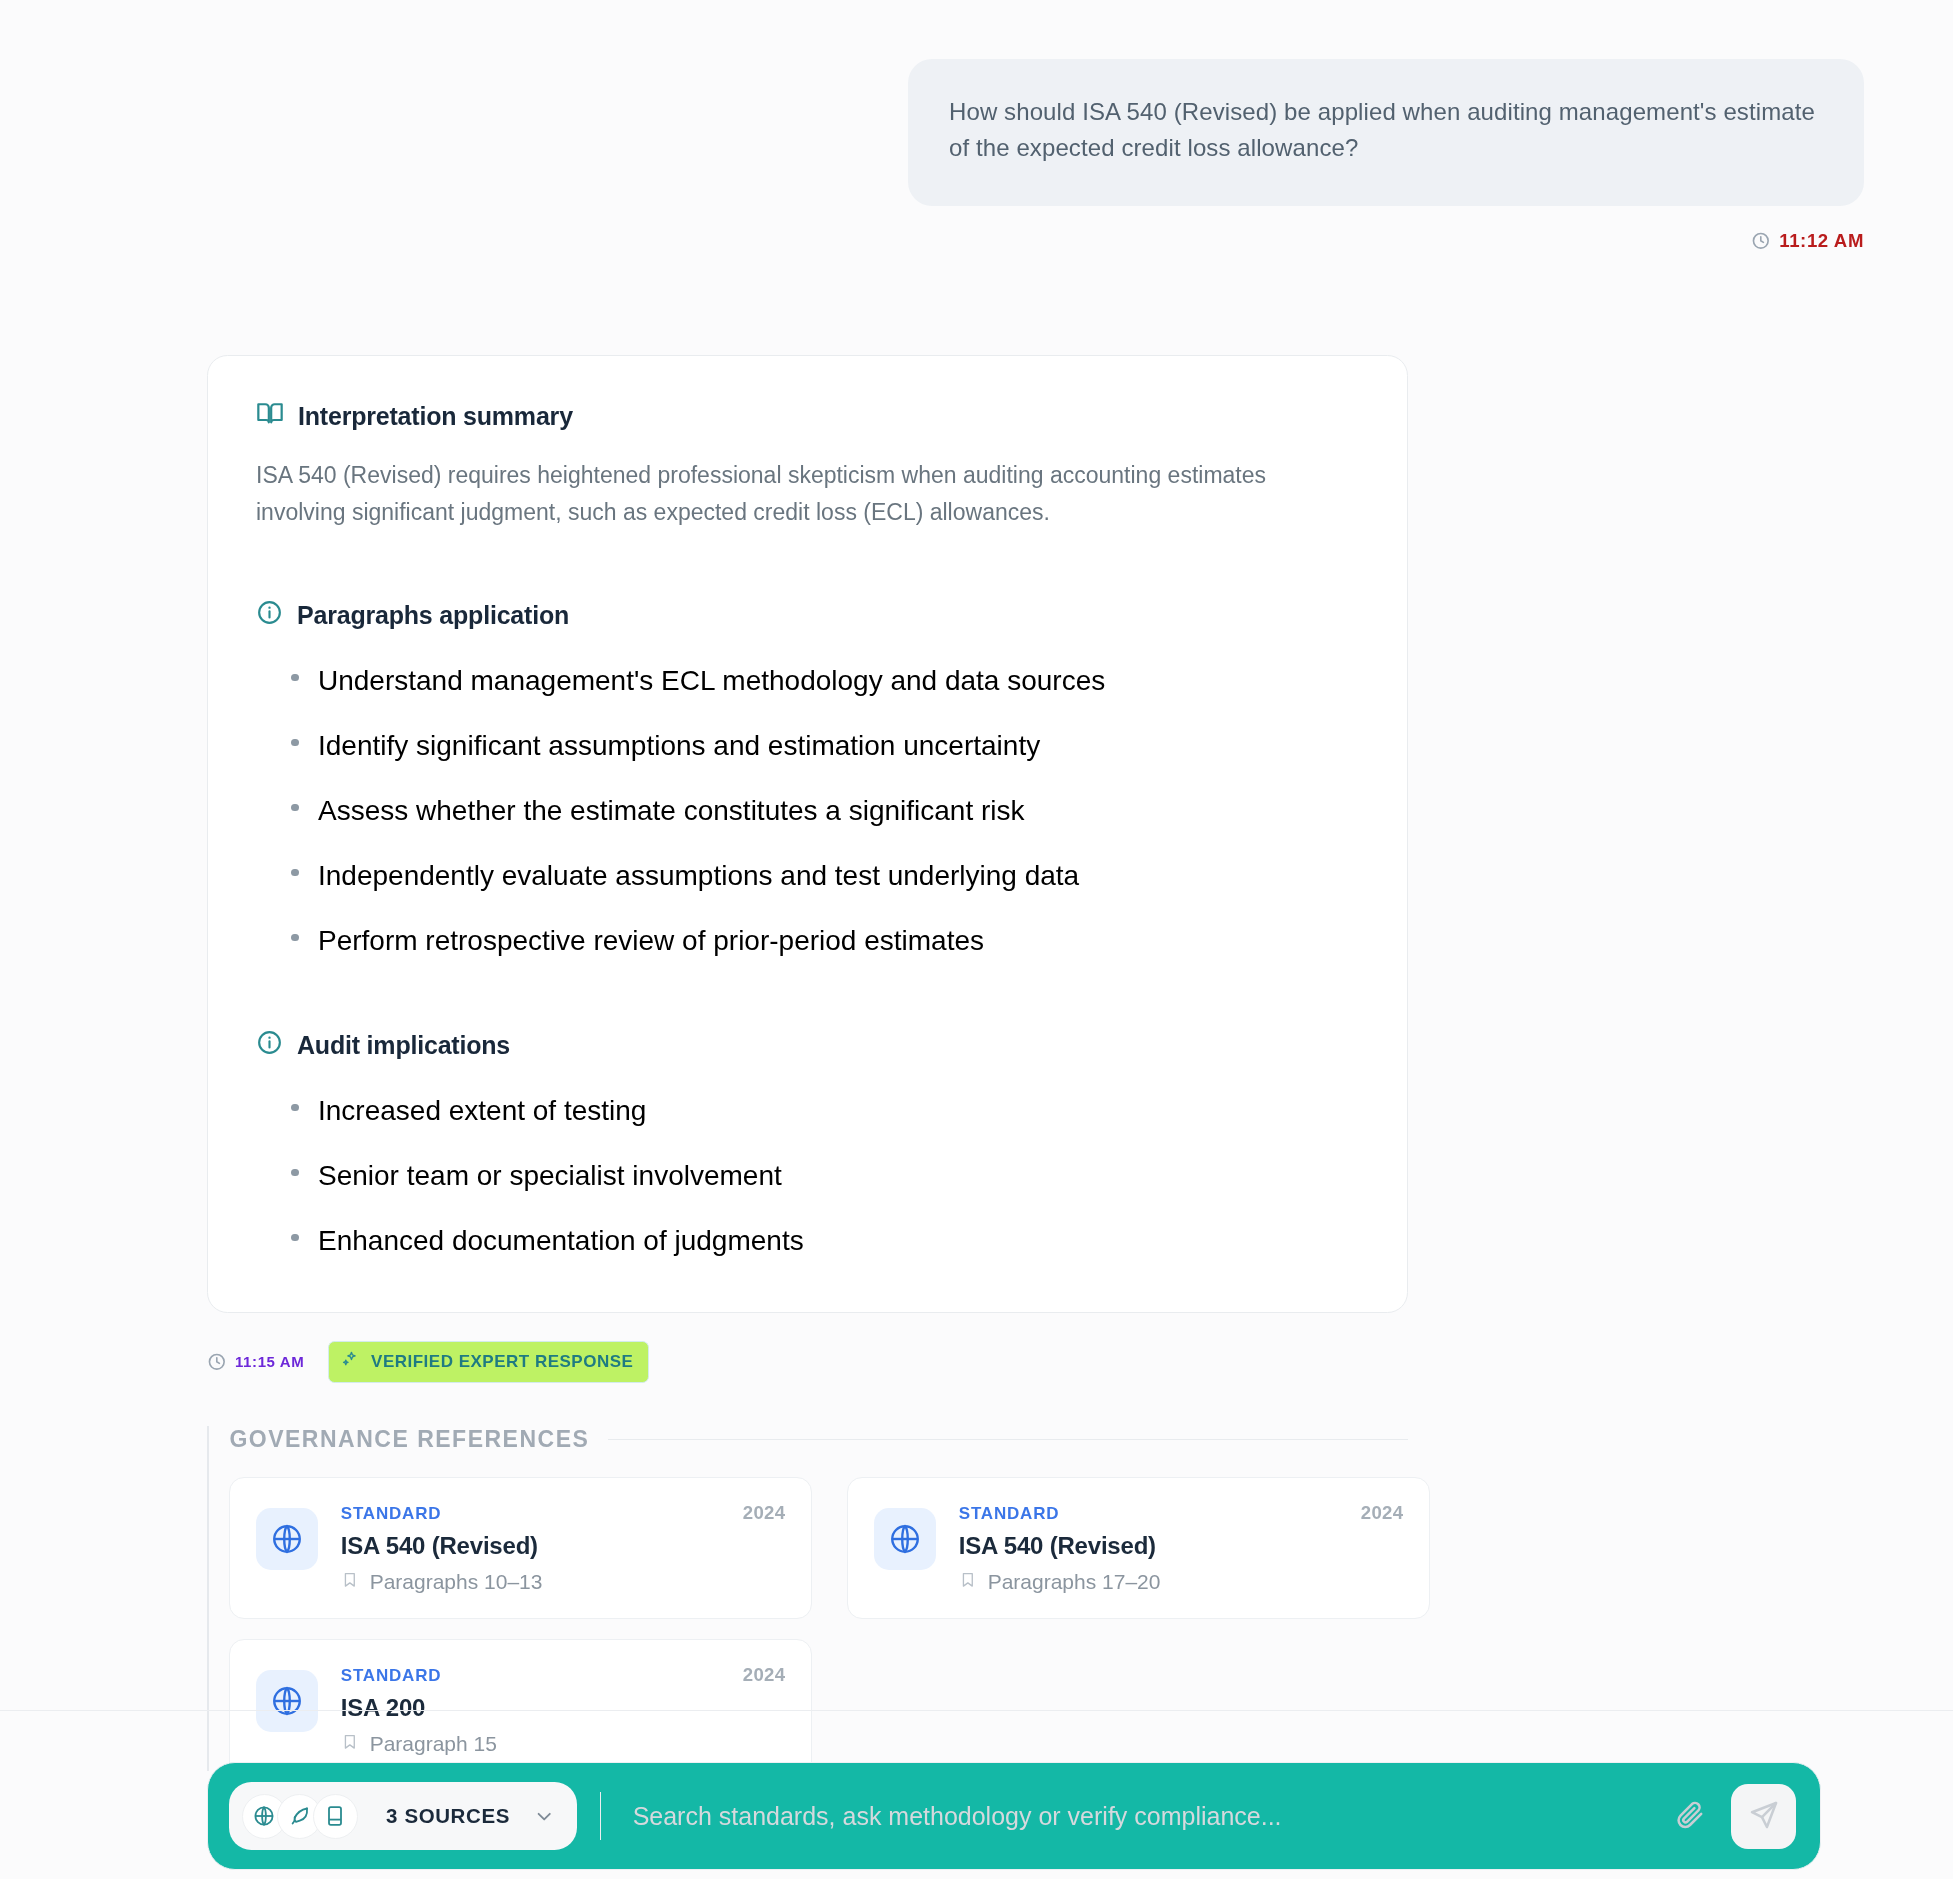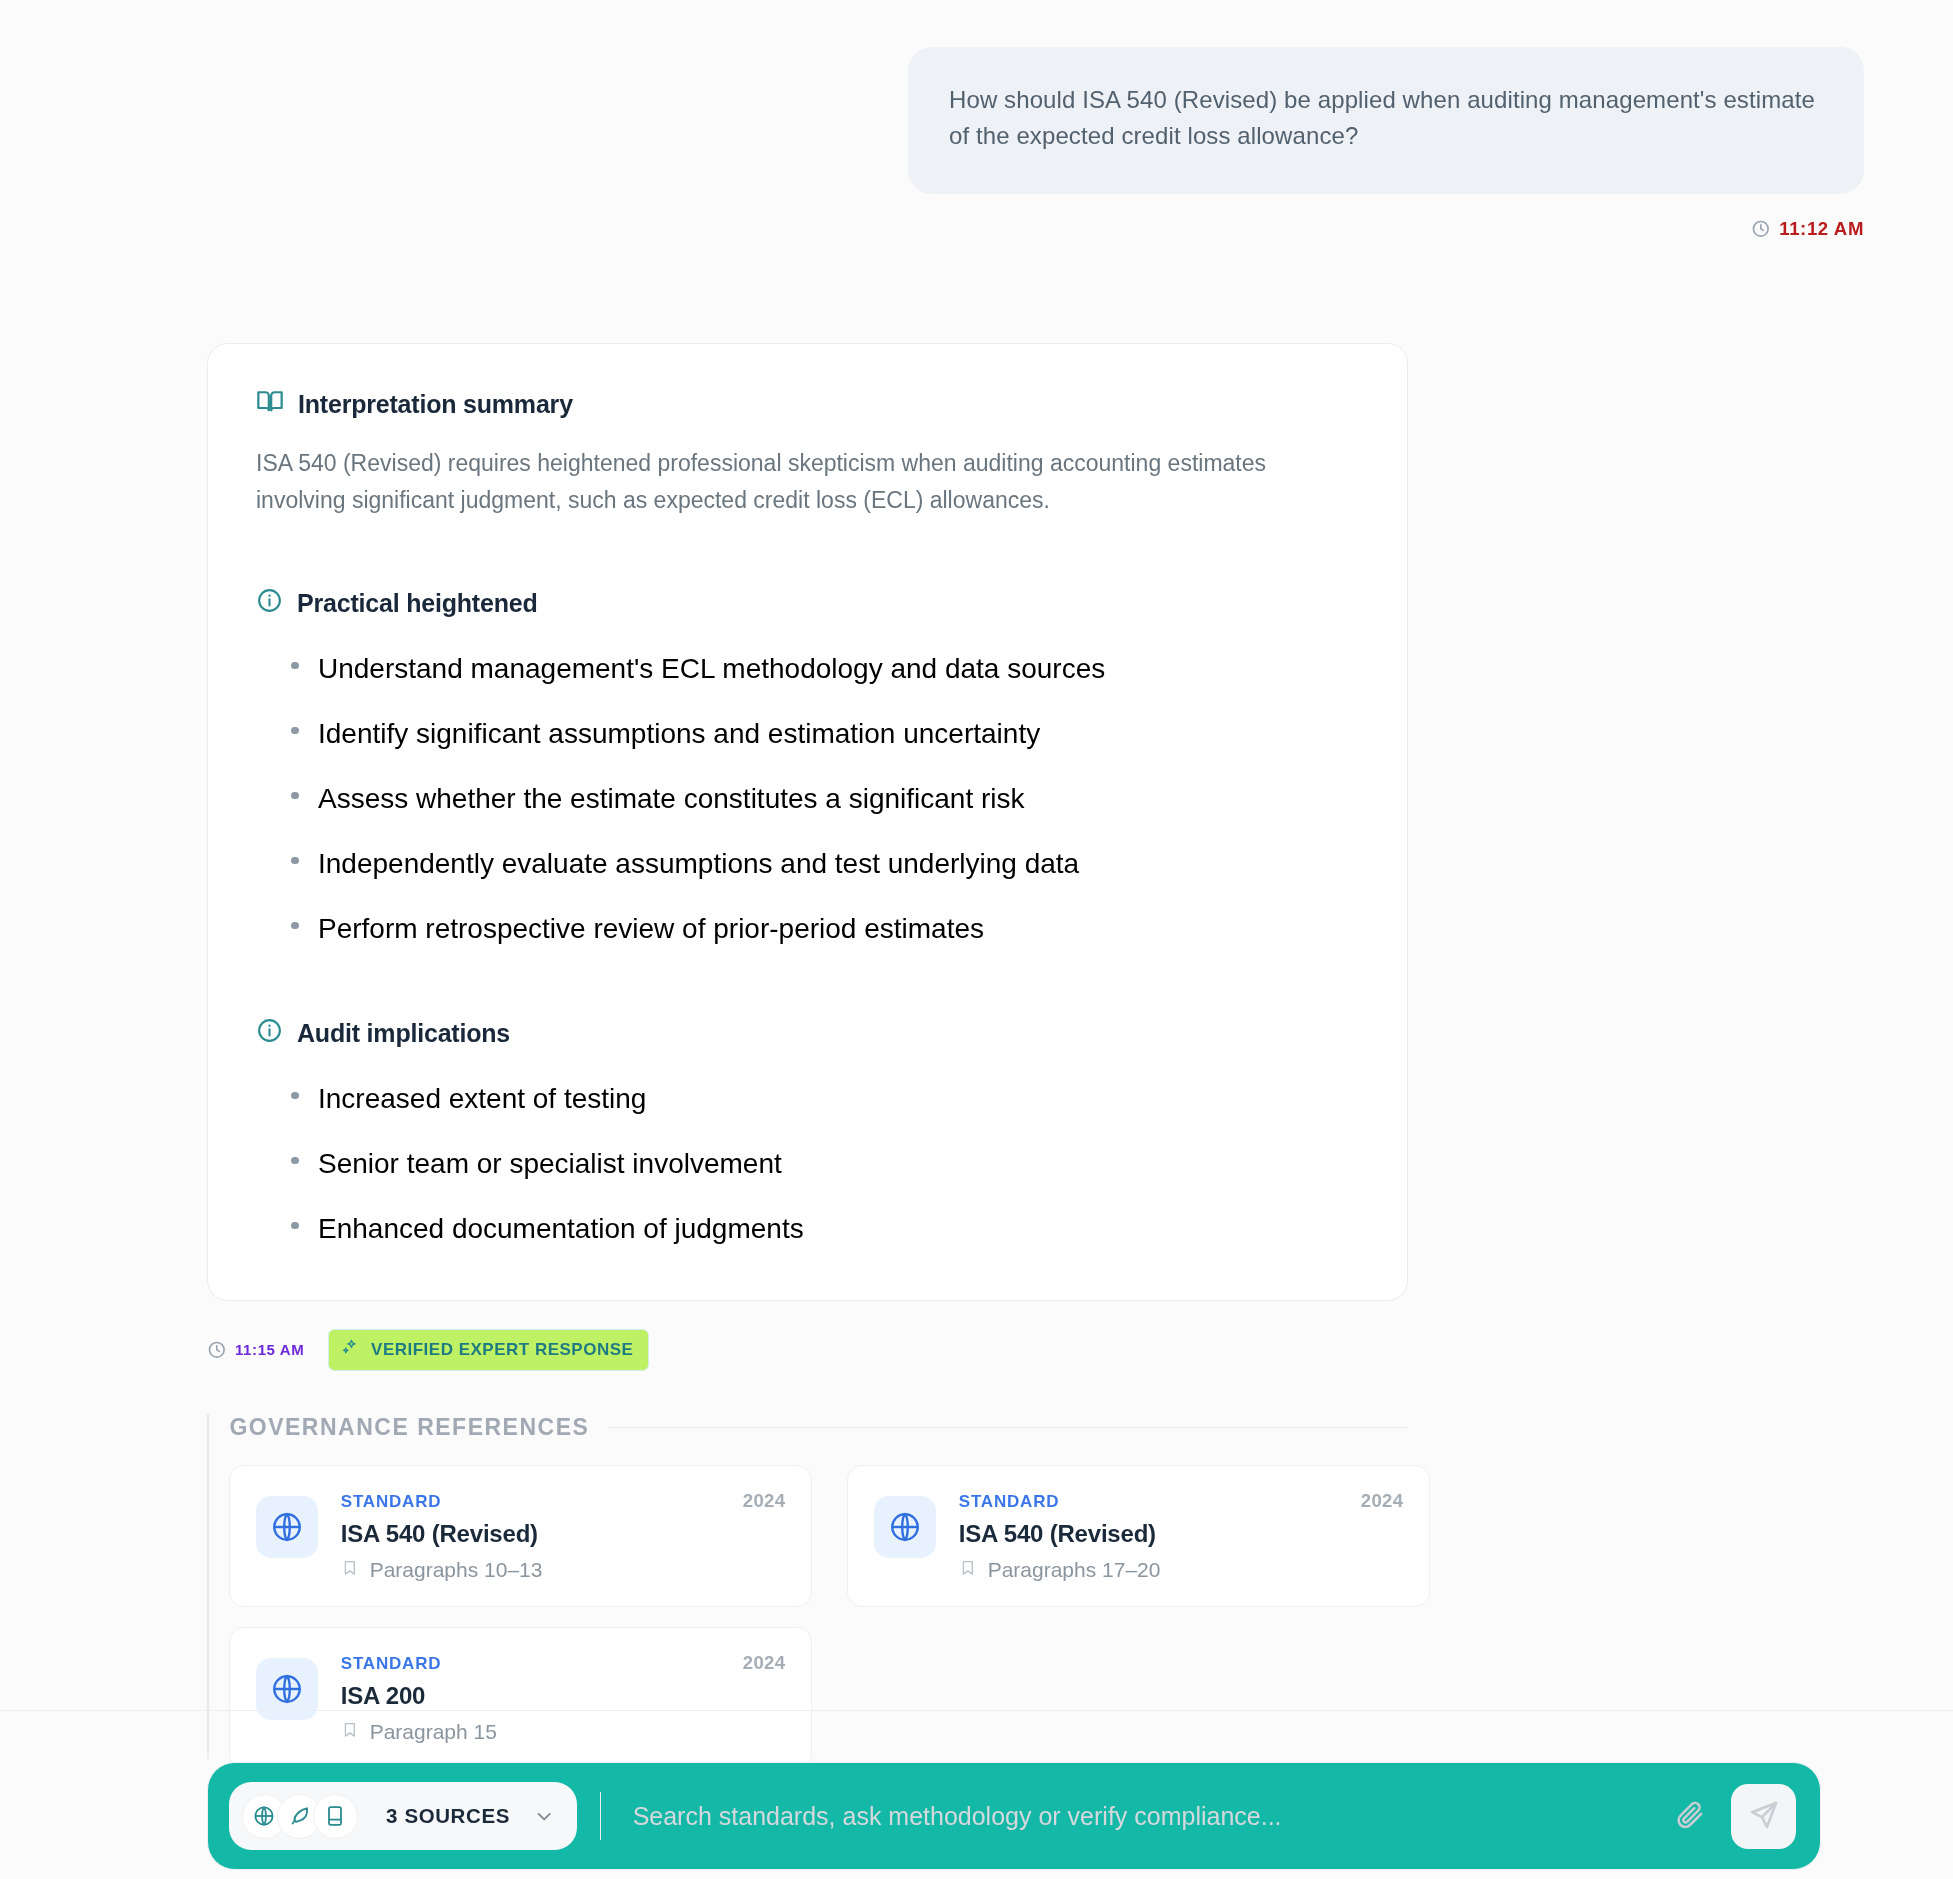--- a/index.html
+++ b/index.html
@@ -16,21 +16,21 @@
     position: relative;
     width: 1953px;
     height: 1879px;
     overflow: hidden;
     background: #fbfbfc;
   }
 
   
   .conversation {
     position: absolute;
-    left: 0; top: 0;
+    left: 0; top: 12px;
     width: 1953px;
     height: 1710px;
     padding: 0;
   }
 
   
   .user-row {
     display: flex;
     justify-content: flex-end;
     padding-right: 89px;
@@ -361,21 +361,21 @@
         <p class="summary-text">ISA 540 (Revised) requires heightened professional skepticism when auditing accounting estimates involving significant judgment, such as expected credit loss (ECL) allowances.</p>
 
         <div class="sec-head pad-top">
           <span>
             <svg width="27" height="27" viewBox="0 0 24 24" fill="none" stroke="#2a8b90" stroke-width="1.9">
               <circle cx="12" cy="12" r="9.2"></circle>
               <path d="M12 11v5.4" stroke-linecap="round"></path>
               <circle cx="12" cy="7.7" r="1.05" fill="#2a8b90" stroke="none"></circle>
             </svg>
           </span>
-          <span>Practical heightened</span>
+          <span>Paragraphs application</span>
         </div>
         <ul class="bullets">
           <li>Understand management's ECL methodology and data sources</li>
           <li>Identify significant assumptions and estimation uncertainty</li>
           <li>Assess whether the estimate constitutes a significant risk</li>
           <li>Independently evaluate assumptions and test underlying data</li>
           <li>Perform retrospective review of prior-period estimates</li>
         </ul>
 
         <div class="sec-head pad-top">

